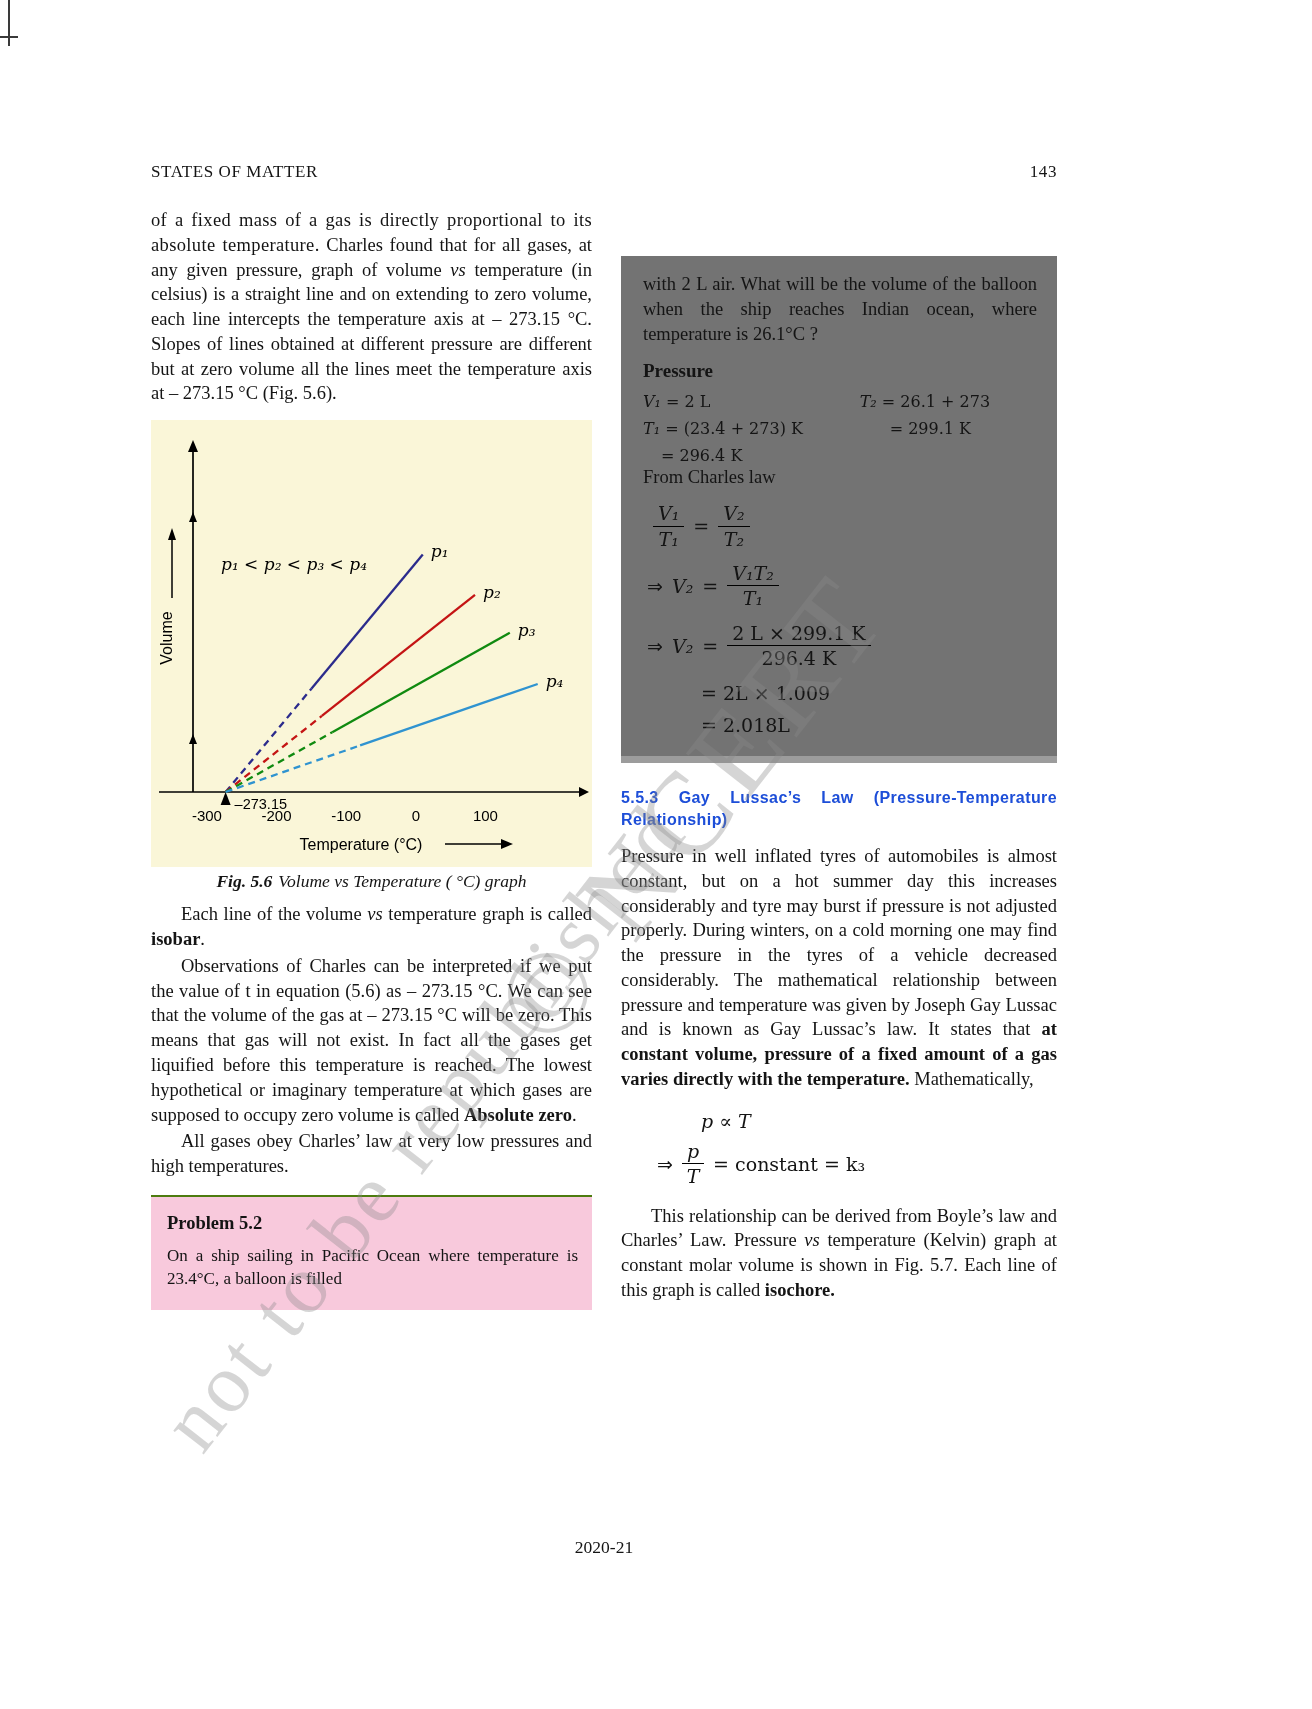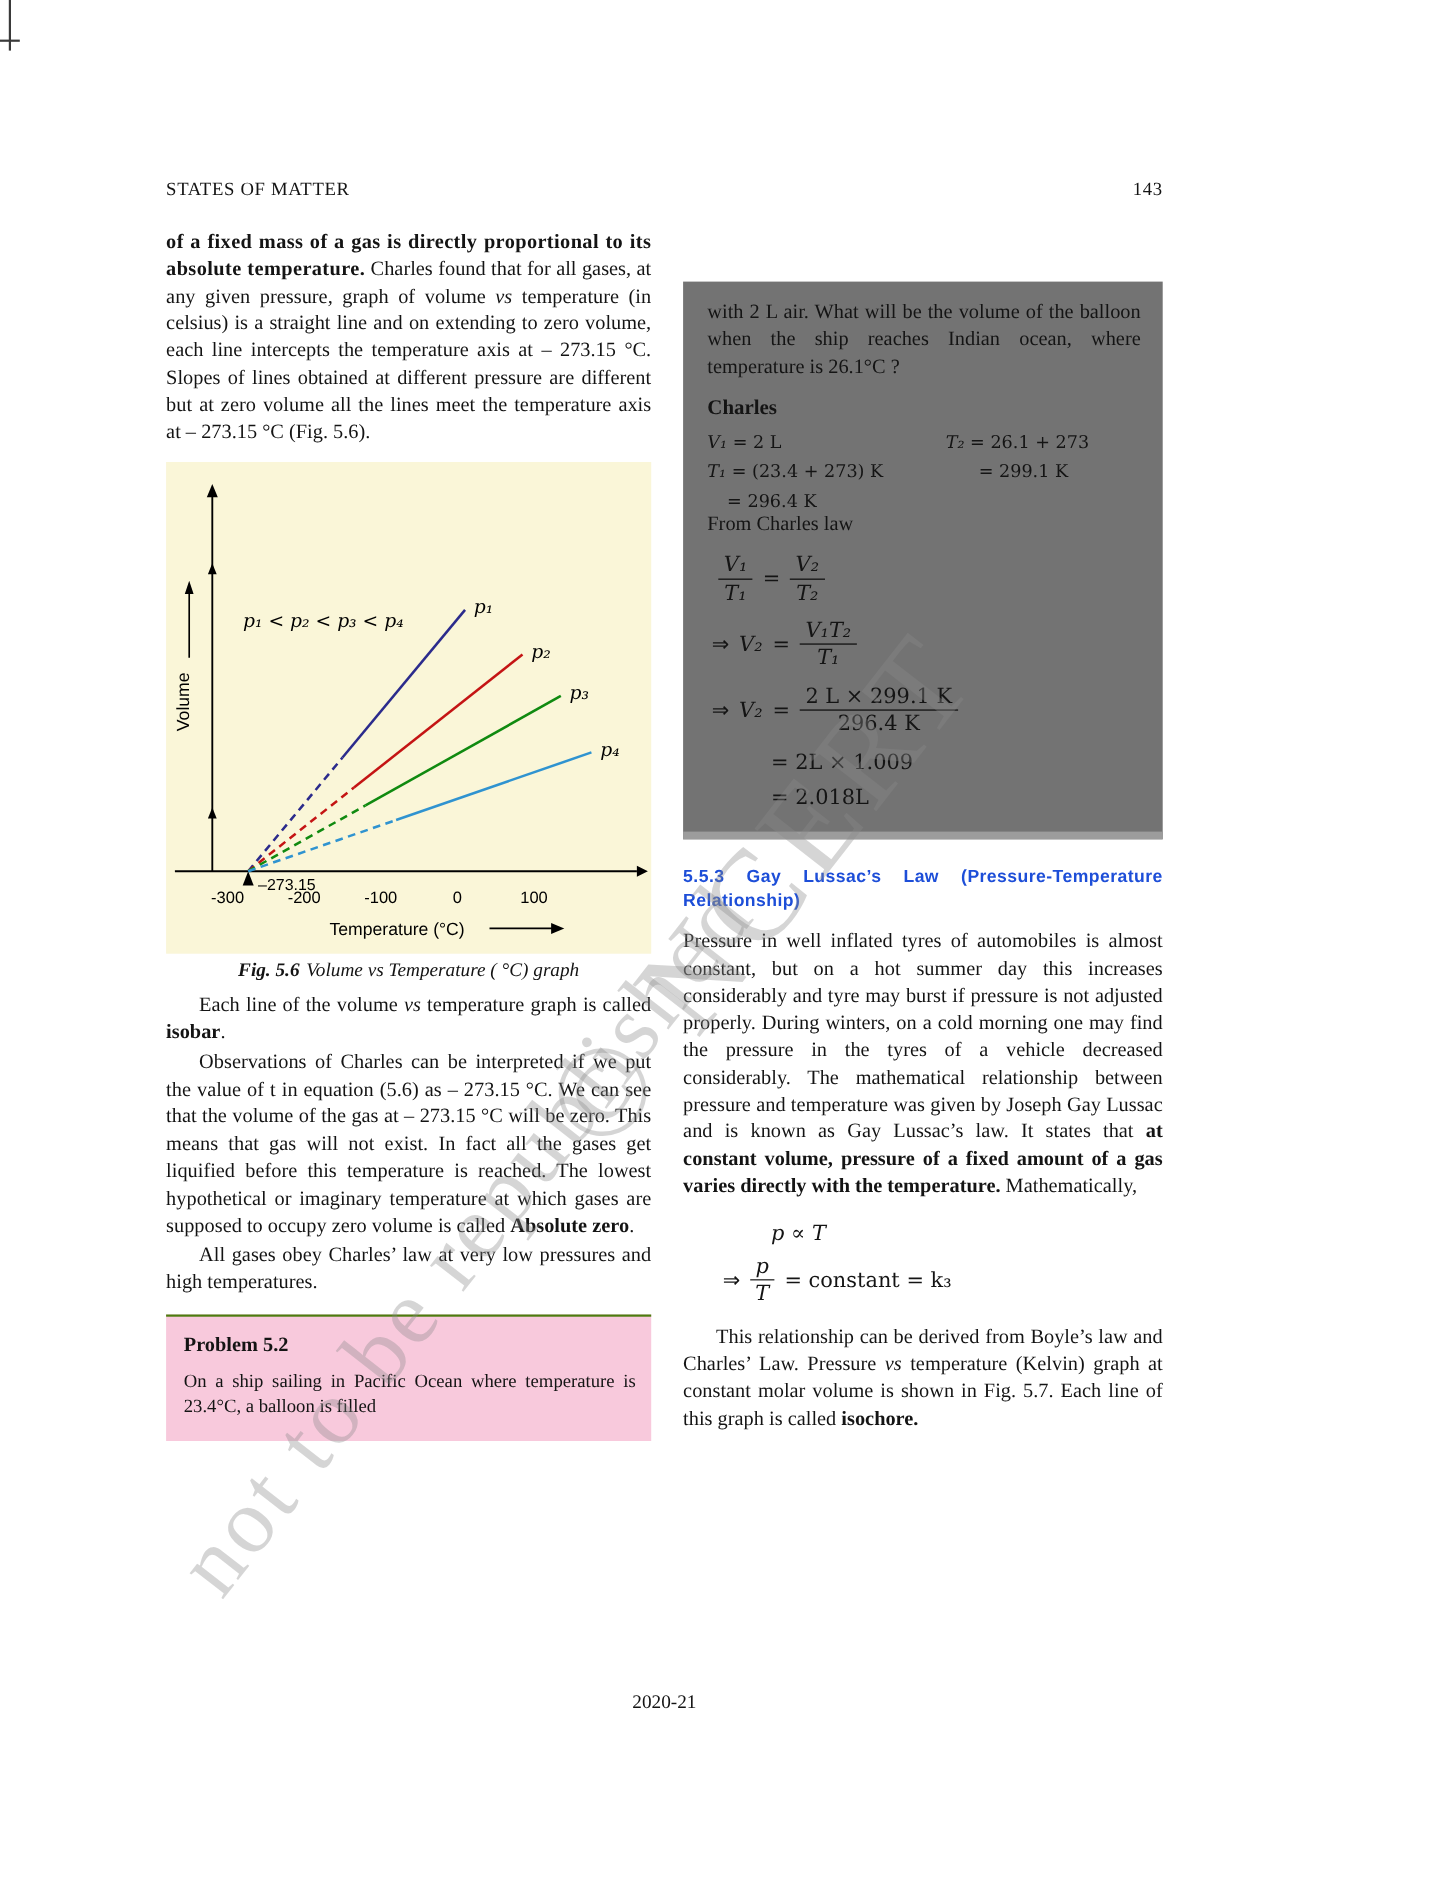--- a/index.html
+++ b/index.html
@@ -26,21 +26,21 @@
     display: flex; gap: 29px; align-items: flex-start;
   }
   .col-left  { width: 441px; }
   .col-right { width: 436px; }
 
   p.para {
     font-size: 18.5px; line-height: 1.34; text-align: justify;
     margin: 0 0 2px 0;
   }
   p.indent { text-indent: 30px; }
-  .lead-bold { font-weight: bold; letter-spacing: 0.35px; }
+  .lead-bold { font-weight: normal; letter-spacing: 0.35px; }
 
   figure.chart {
     margin: 14px 0 0 0; width: 441px; height: 447px;
     background: #faf6d8;
   }
   figure.chart svg { display: block; }
 
   p.caption {
     text-align: center; font-size: 17.5px; margin: 4px 0 10px 0;
   }
@@ -176,21 +176,21 @@
       </div>
 
     </div>
 
     <div class="col col-right">
 
       <div class="solution-box">
 
         <p class="para">with 2 L air. What will be the volume of the balloon when the ship reaches Indian ocean, where temperature is 26.1°C ?</p>
 
-        <div class="solution-title">Charles</div>
+        <div class="solution-title">Pressure</div>
 
         <div class="givens">
           <span><span class="var">V₁</span><span> = 2 L</span></span>
           <span><span class="var">T₂</span><span> = 26.1 + 273</span></span>
           <span><span class="var">T₁</span><span> = (23.4 + 273) K</span></span>
           <span class="shift">=  299.1 K</span>
           <span class="shift-sm">= 296.4 K</span>
           <span></span>
         </div>
 

